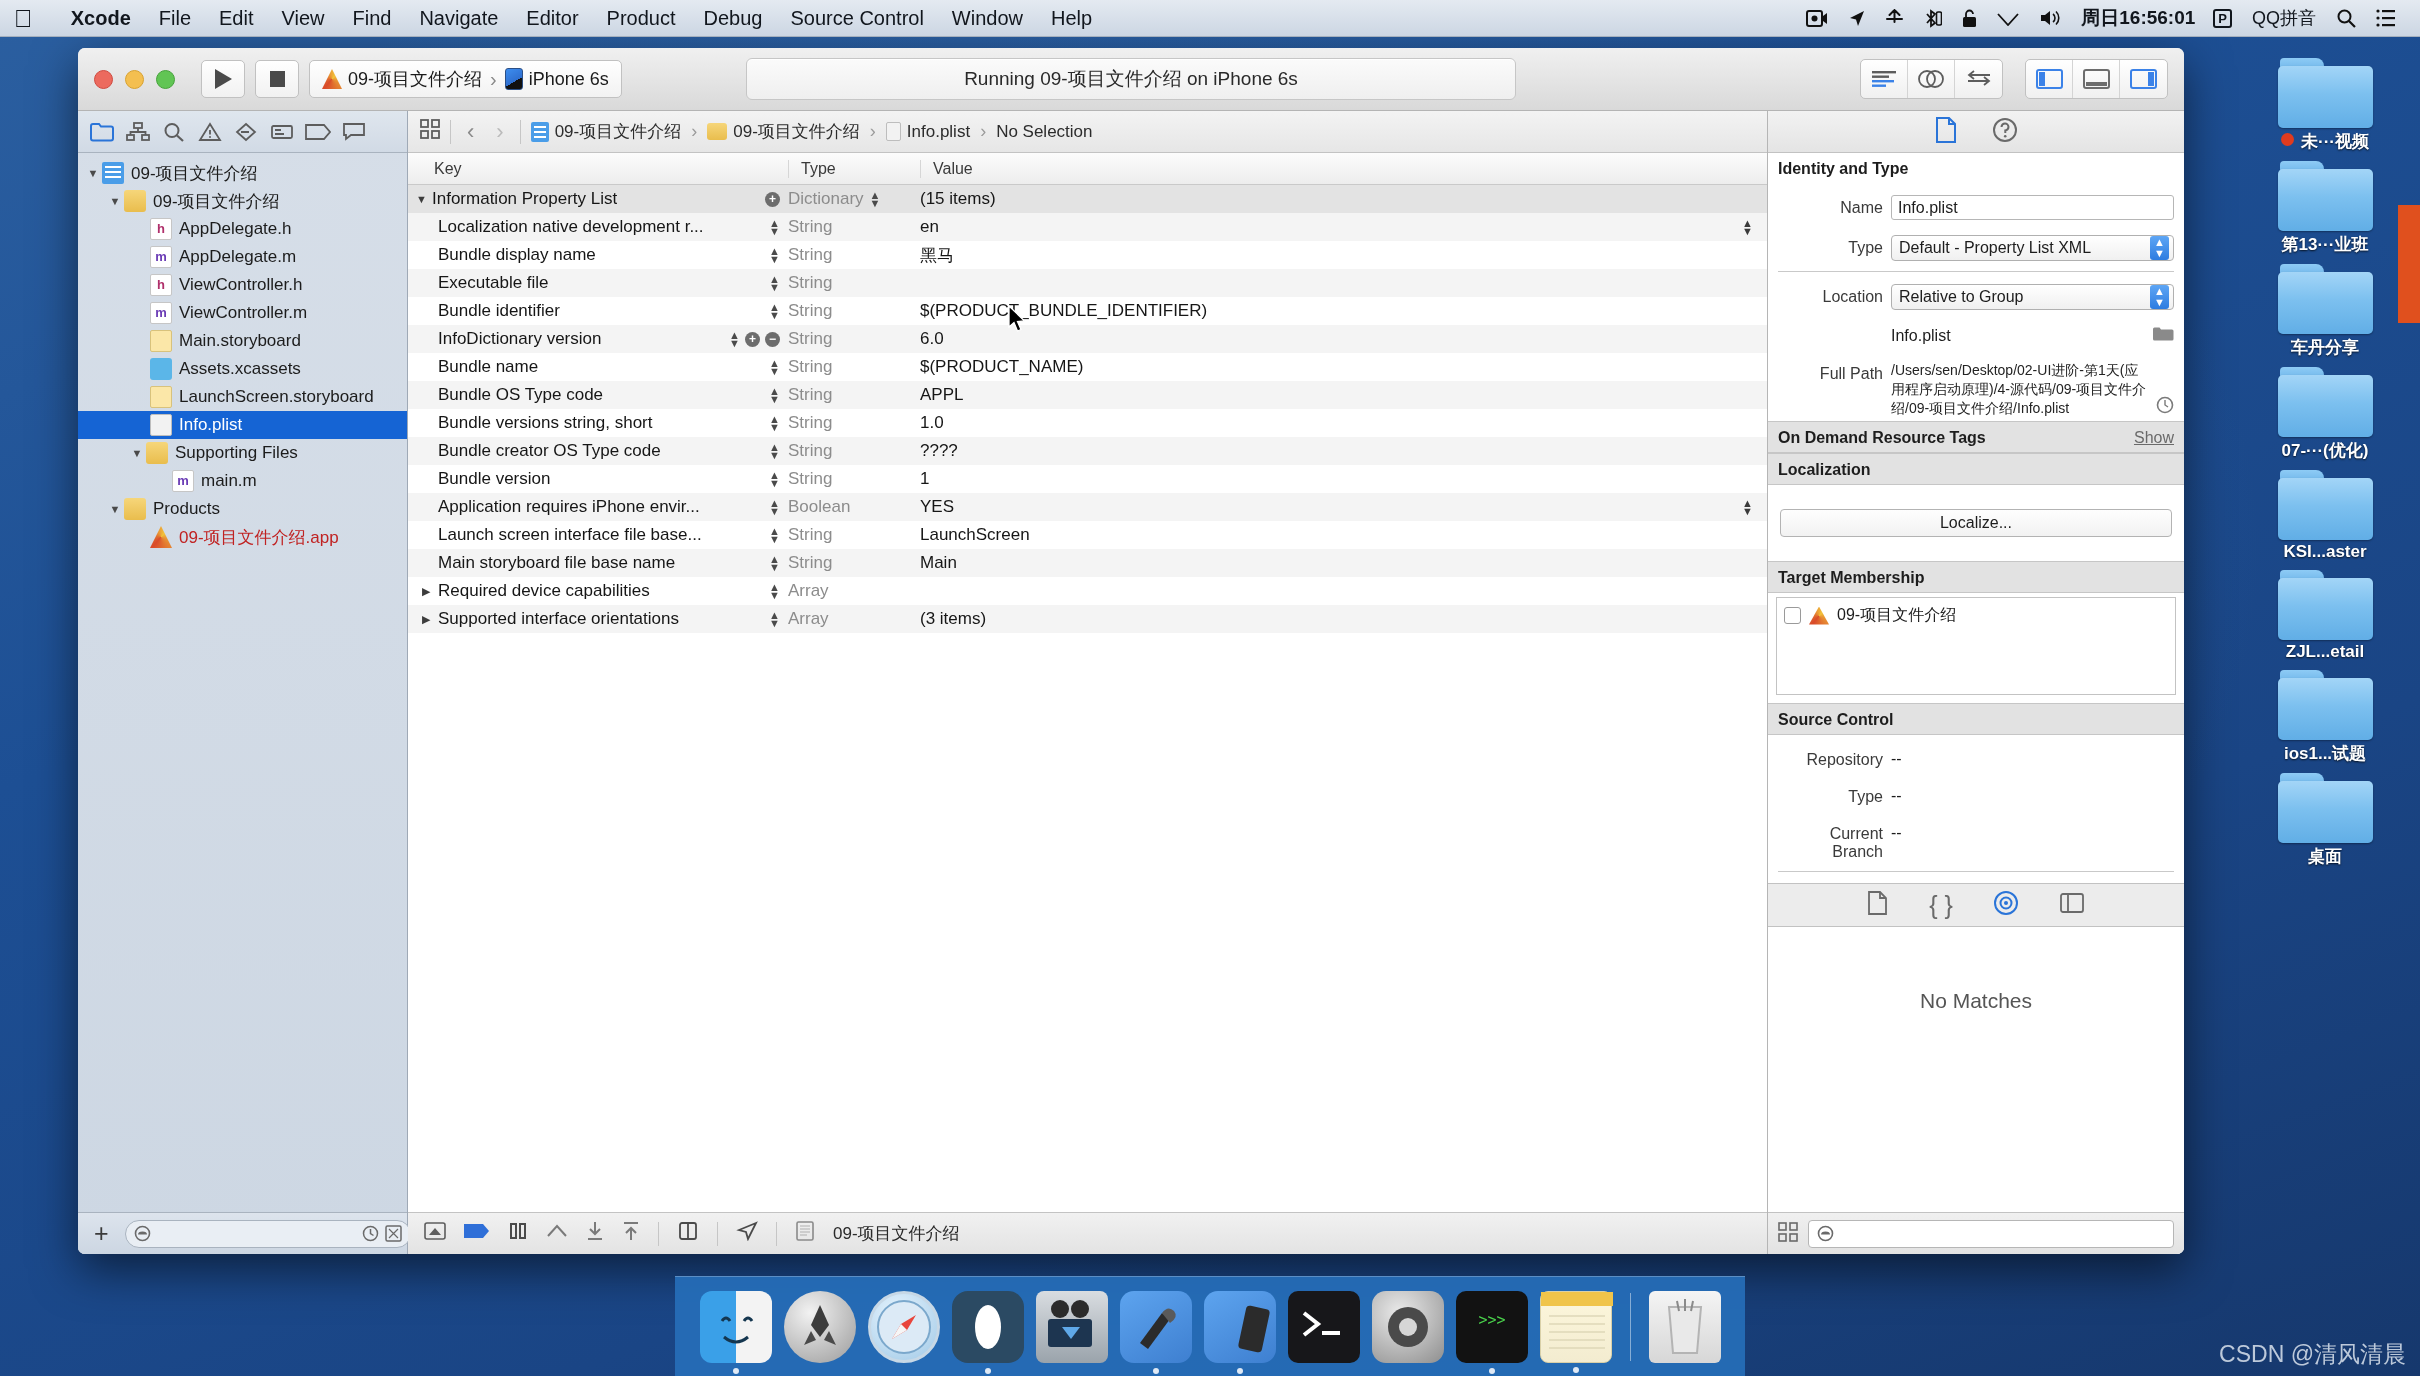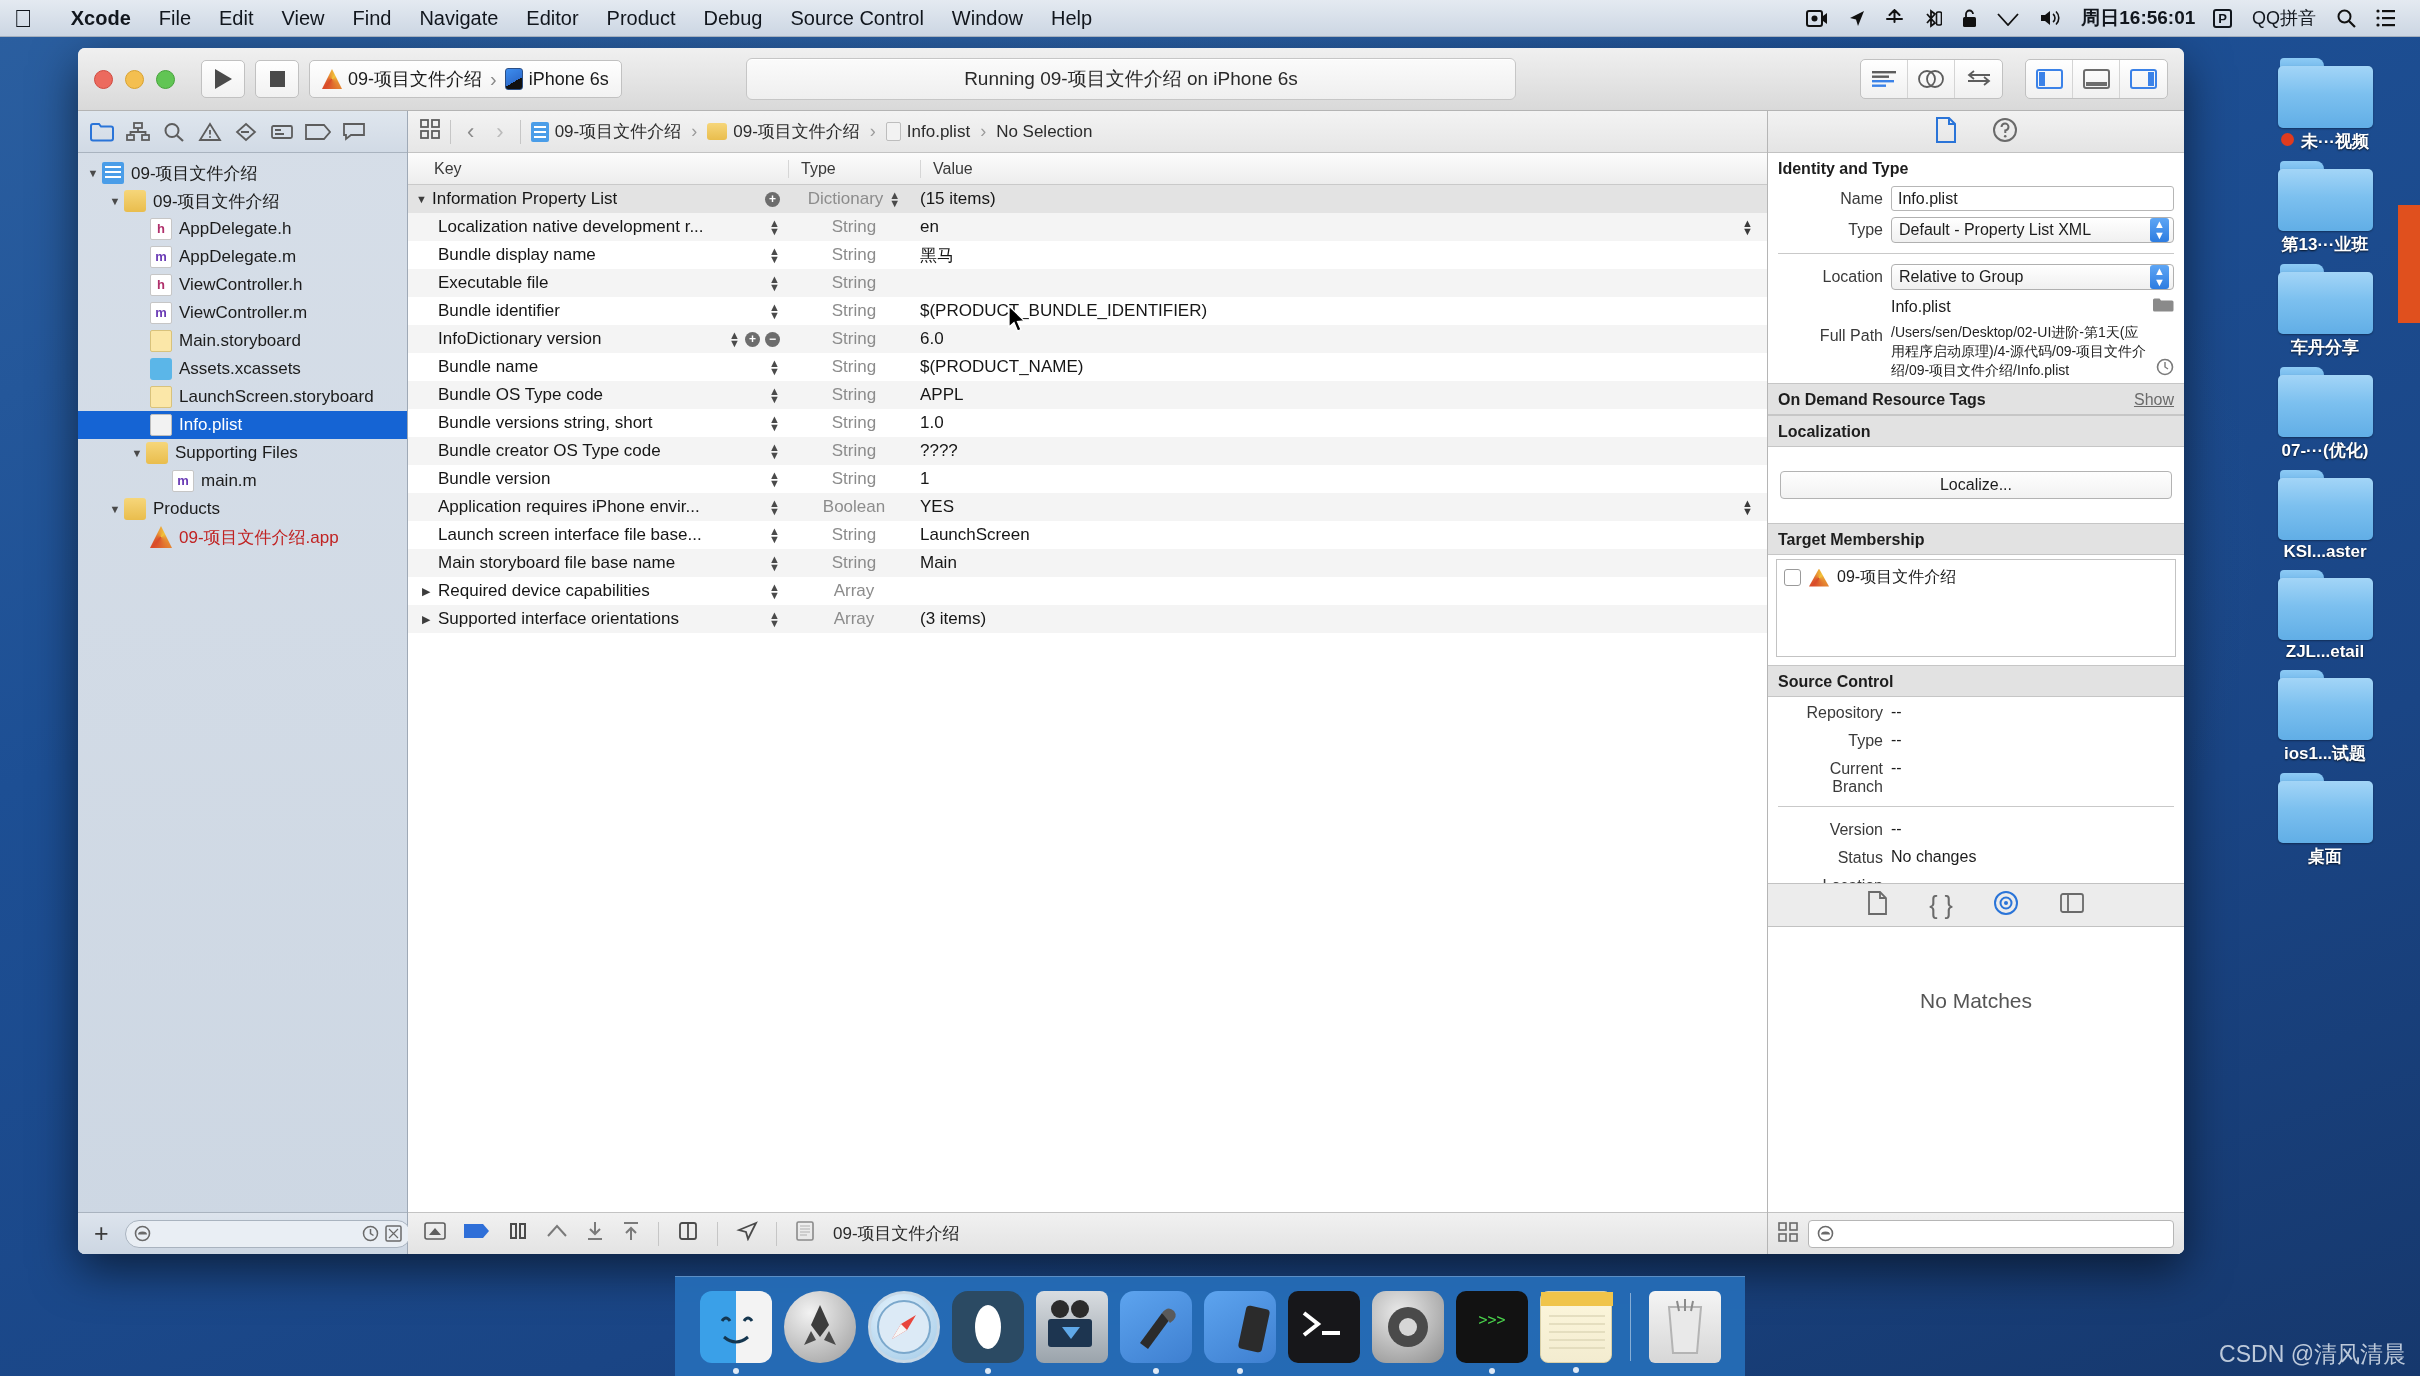--- a/index.html
+++ b/index.html
@@ -224,38 +224,38 @@
   .prow { display:flex; align-items:center; height: 28px; color:#161616;}
   .prow:nth-child(even){ background:#f4f4f4; }
   .prow.hdr { background:#e3e3e3 !important; }
   .pk { width: 380px; display:flex; align-items:center; padding-left: 8px; white-space:nowrap; overflow:hidden;}
   .pk .disc { width:16px; flex:none; font-size:11px; color:#3c3c3c; }
   .pk .indent { width: 22px; flex:none; }
   .pk .ktext{ overflow:hidden; text-overflow:ellipsis; }
   .pk .kctl { margin-left:auto; display:flex; align-items:center; gap:5px; padding-right:8px; }
   .stepper { font-size: 11px; line-height: 8px; color:#4a4a4a; text-align:center;}
   .circ { width:15px;height:15px;border-radius:50%;background:#6d6d6d;color:#fff;font-size:12px;line-height:15px;text-align:center;font-weight:bold;}
-  .pt { width: 132px; color:#8c8c8c; display:flex; align-items:center; gap:6px;justify-content:center;}
+  .pt { width: 132px; color:#8c8c8c; display:flex; align-items:center; gap:6px;}
   .pv { flex:1; display:flex; align-items:center; }
   .pv .updown{ margin-left:auto; padding-right:14px; font-size:11px; line-height:8px; color:#3a3a3a; text-align:center;}
 
   #editor-bottom {
     height: 42px; flex:none; border-top:1px solid #c3c3c3;
     background: linear-gradient(#f1f1f1,#e3e3e3);
     display:flex; align-items:center; gap: 18px; padding: 0 16px;
     font-size: 17px; color:#2a2a2a;
   }
 
   
   #utilities { width: 417px; flex:none; display:flex; flex-direction:column; background:#ffffff; border-left:1px solid #b5b5b5; }
   #util-tabs { height: 42px; display:flex; align-items:center; justify-content:center; gap: 34px; border-bottom:1px solid #c2c2c2; background:linear-gradient(#f2f2f2,#e4e4e4); }
   #inspector { flex: none; height: 730px; overflow:hidden; font-size: 16px; color:#1d1d1d; }
   .sec-title { font-weight: bold; font-size: 16px; padding: 7px 10px 5px 10px; display:flex; align-items:center;}
   .sec-title .show { margin-left:auto; color:#6a6a6a; font-weight: normal; text-decoration: underline;}
-  .frow { display:flex; align-items:flex-start; padding: 3px 10px; gap: 8px; }
+  .frow { display:flex; align-items:flex-start; padding: 3px 10px; gap: 8px; margin-top: 9px; }
   .flabel { width: 105px; text-align:right; color:#3a3a3a; flex:none; padding-top: 4px;}
   .fval { flex:1; }
   .tfield { background:#fff; border:1px solid #b6b6b6; border-radius:3px; height: 25px; display:flex; align-items:center; padding: 0 6px; }
   .popup { background: linear-gradient(#ffffff,#f0f0f0); border:1px solid #b0b0b0; border-radius:4px; height: 26px; display:flex; align-items:center; padding: 0 4px 0 7px; position:relative; }
   .popup .txt{flex:1; overflow:hidden; white-space:nowrap;}
   .popup .chev{ width:19px;height:24px;border-radius:3px;background:linear-gradient(#5ea6f5,#2d7ce0); color:#fff; font-size:11px; line-height:11px; text-align:center; padding-top:1px;}
   .hr { height:1px; background:#c9c9c9; margin: 7px 10px; }
   .path-text { font-size: 14px; line-height: 19px; color:#232323; word-break: break-all;}
   .sec-band { background:#e2e2e2; border-top:1px solid #c6c6c6; border-bottom:1px solid #c6c6c6;}
   .localize-btn { margin: 24px 12px; height: 28px; background:linear-gradient(#fefefe,#f2f2f2); border:1px solid #b3b3b3; border-radius:4px; display:flex;align-items:center;justify-content:center; font-size:16px;}

